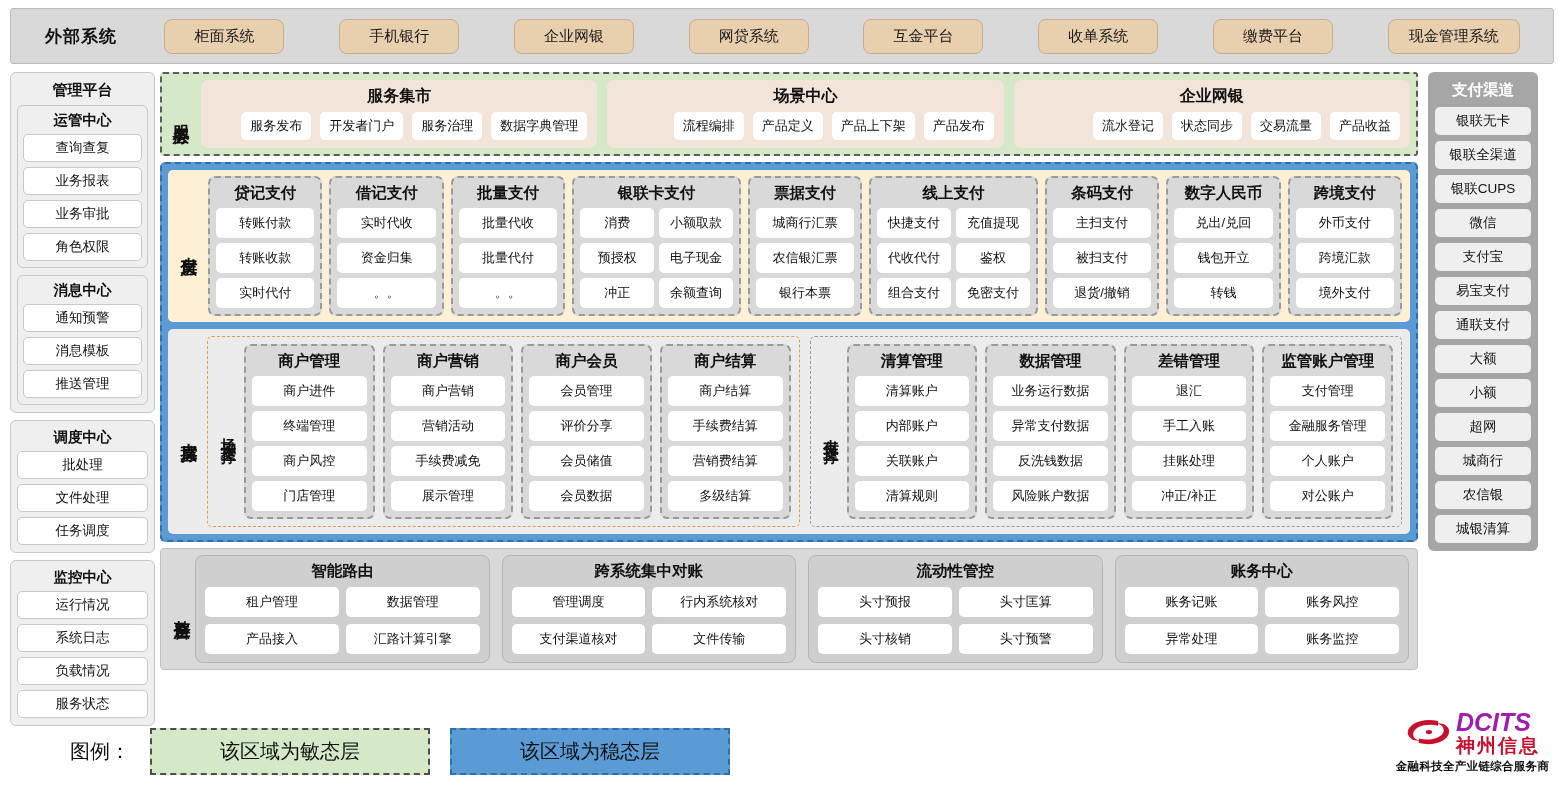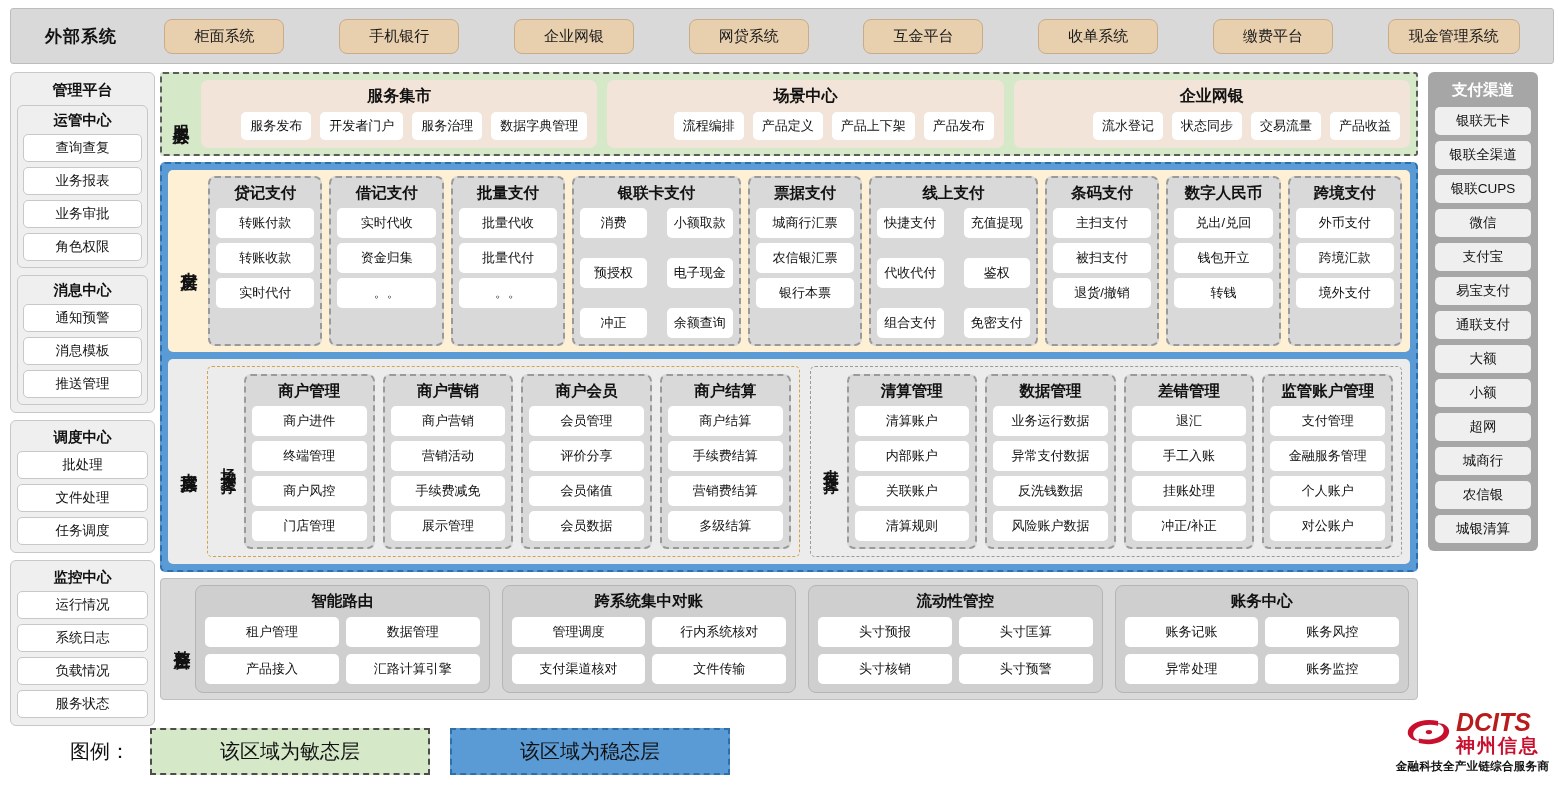--- a/index.html
+++ b/index.html
@@ -91,21 +91,21 @@
     background:#fdf0d5; border-radius:5px; padding:6px 8px;
     display:flex; align-items:center; gap:6px; margin-bottom:7px;
   }
   .pay-groups{ display:flex; gap:7px; flex:1; }
   .grp{
     background:#d9d9d9; border:2px dashed #9a9a9a; border-radius:7px;
     padding:3px 6px 6px; display:flex; flex-direction:column;
   }
   .grp-title{ font-size:15.5px; font-weight:bold; text-align:center; padding:2px 0 4px; white-space:nowrap; }
   .grp-items{ display:flex; flex-direction:column; gap:5px; }
-  .grp-items.two{ display:grid; grid-template-columns:1fr 1fr; gap:20px; }
+  .grp-items.two{ display:grid; grid-template-columns:1fr 1fr; gap:5px; }
   .it{
     background:#fff; border-radius:5px; font-size:13px; padding:6px 7px;
     text-align:center; white-space:nowrap;
   }
 
   
   .sup-layer{
     background:#ececec; border-radius:5px; padding:7px 8px;
     display:flex; align-items:stretch; gap:5px;
   }
@@ -163,21 +163,21 @@
 
   
   .logo{
     position:absolute; left:1385px; top:710px; width:175px; height:82px;
     display:flex; flex-direction:column; align-items:center; justify-content:flex-start;
   }
   .logo-row{ display:flex; align-items:center; gap:5px; }
   .logo-mark{ width:46px; height:38px; }
   .logo-text{ display:flex; flex-direction:column; line-height:1; }
   .logo-en{
-    font-size:25px; font-weight:bold; color:#b91c1c; letter-spacing:0px;
+    font-size:25px; font-weight:bold; color:#a21caf; letter-spacing:0px;
     font-style:italic;
   }
   .logo-cn{ font-size:19px; font-weight:bold; color:#c8102e; letter-spacing:2px; margin-top:1px; }
   .logo-tag{ font-size:11.5px; font-weight:bold; color:#111; margin-top:4px; letter-spacing:0.3px; }
 </style>
 </head>
 <body>
 
 <div class="page">
 

